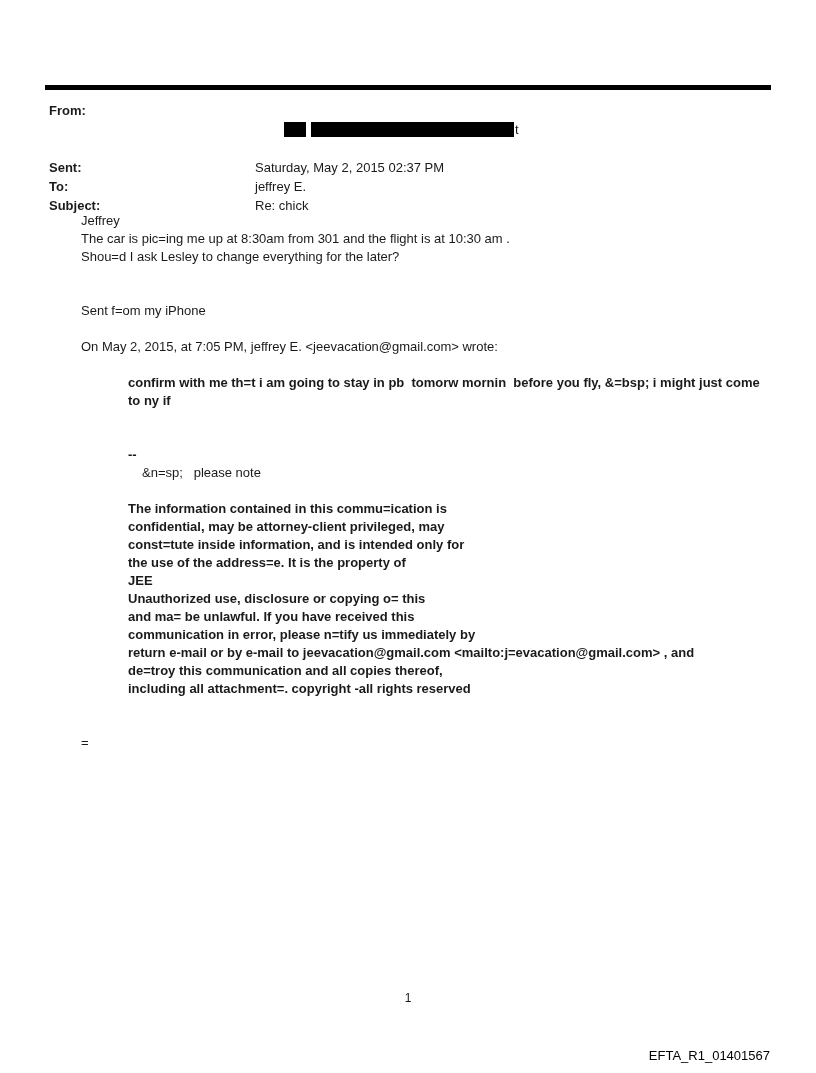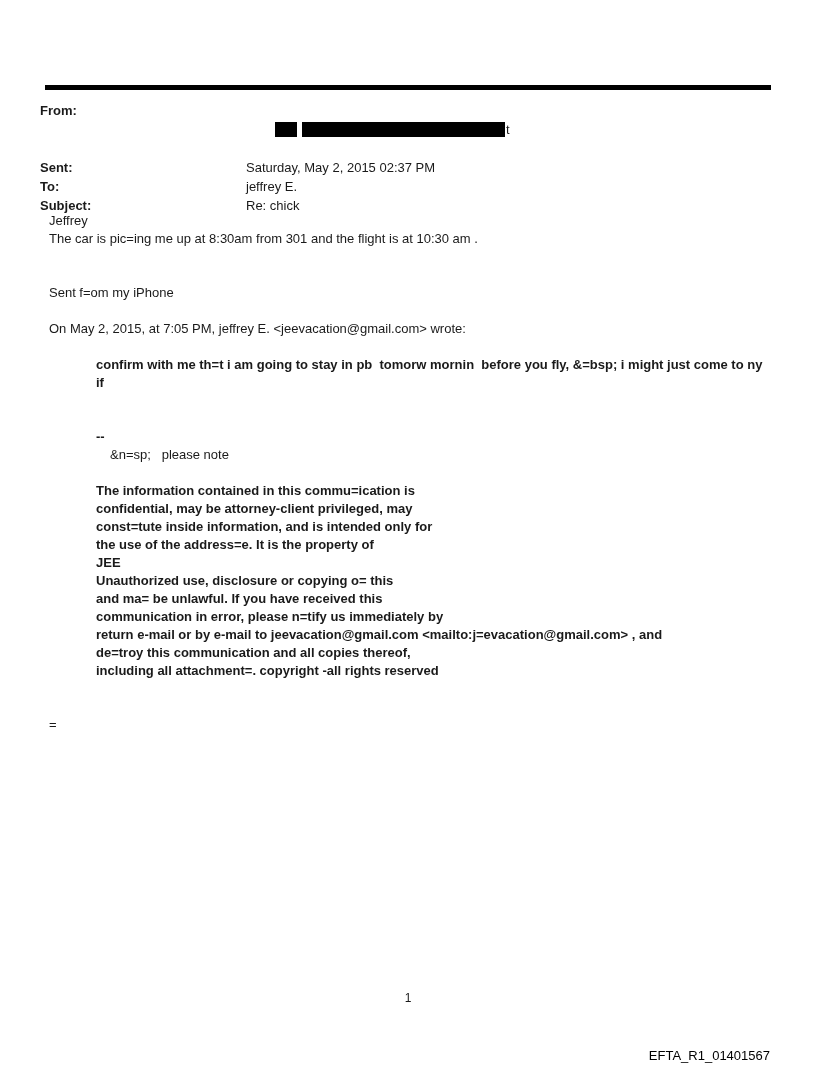--- a/index.html
+++ b/index.html
@@ -16,21 +16,21 @@
   .top-rule {
     position: absolute;
     left: 45px;
     top: 85px;
     width: 726px;
     height: 5px;
     background: #000000;
   }
   .email-header {
     position: absolute;
-    left: 40px;
+    left: 49px;
     top: 101px;
     width: 720px;
     font-size: 13px;
     line-height: 19px;
   }
   .hrow {
     display: grid;
     grid-template-columns: 206px 1fr;
   }
   .hlabel { font-weight: 700; }
@@ -45,21 +45,21 @@
   .redact-large { width: 203px; }
   .redact-trail { margin-left: 1px; }
   .email-body {
     position: absolute;
     left: 49px;
     top: 212px;
     width: 720px;
     font-size: 13px;
     line-height: 18px;
   }
-  .line { min-height: 18px; white-space: pre-wrap; }
+  .line { min-height: 18px; white-space: pre-wrap; margin-left: 32px; }
   .sp { height: 18px; }
   .ind1 { padding-left: 47px; font-weight: bold; }
   .ind2 { padding-left: 61px; }
   .page-number {
     position: absolute;
     left: 0;
     top: 991px;
     width: 100%;
     text-align: center;
     font-size: 12px;
@@ -97,20 +97,21 @@
     </div>
     <div class="hrow">
       <div class="hlabel">Subject:</div>
       <div class="hvalue">Re: chick</div>
     </div>
   </div>
 
   <div class="email-body">
     <div class="line">Jeffrey</div>
     <div class="line">The car is pic=ing me up at 8:30am from 301 and the flight is at 10:30 am .</div>
+    <div class="line">Shou=d I ask Lesley to change everything for the later?</div>
     <div class="sp"></div>
     <div class="sp"></div>
     <div class="line">Sent f=om my iPhone</div>
     <div class="sp"></div>
     <div class="line">On May 2, 2015, at 7:05 PM, jeffrey E. &lt;jeevacation@gmail.com&gt; wrote:</div>
     <div class="sp"></div>
     <div class="line ind1">confirm with me th=t i am going to stay in pb  tomorw mornin  before you fly, &amp;=bsp; i might just come to ny if</div>
     <div class="sp"></div>
     <div class="sp"></div>
     <div class="line ind1">--</div>

